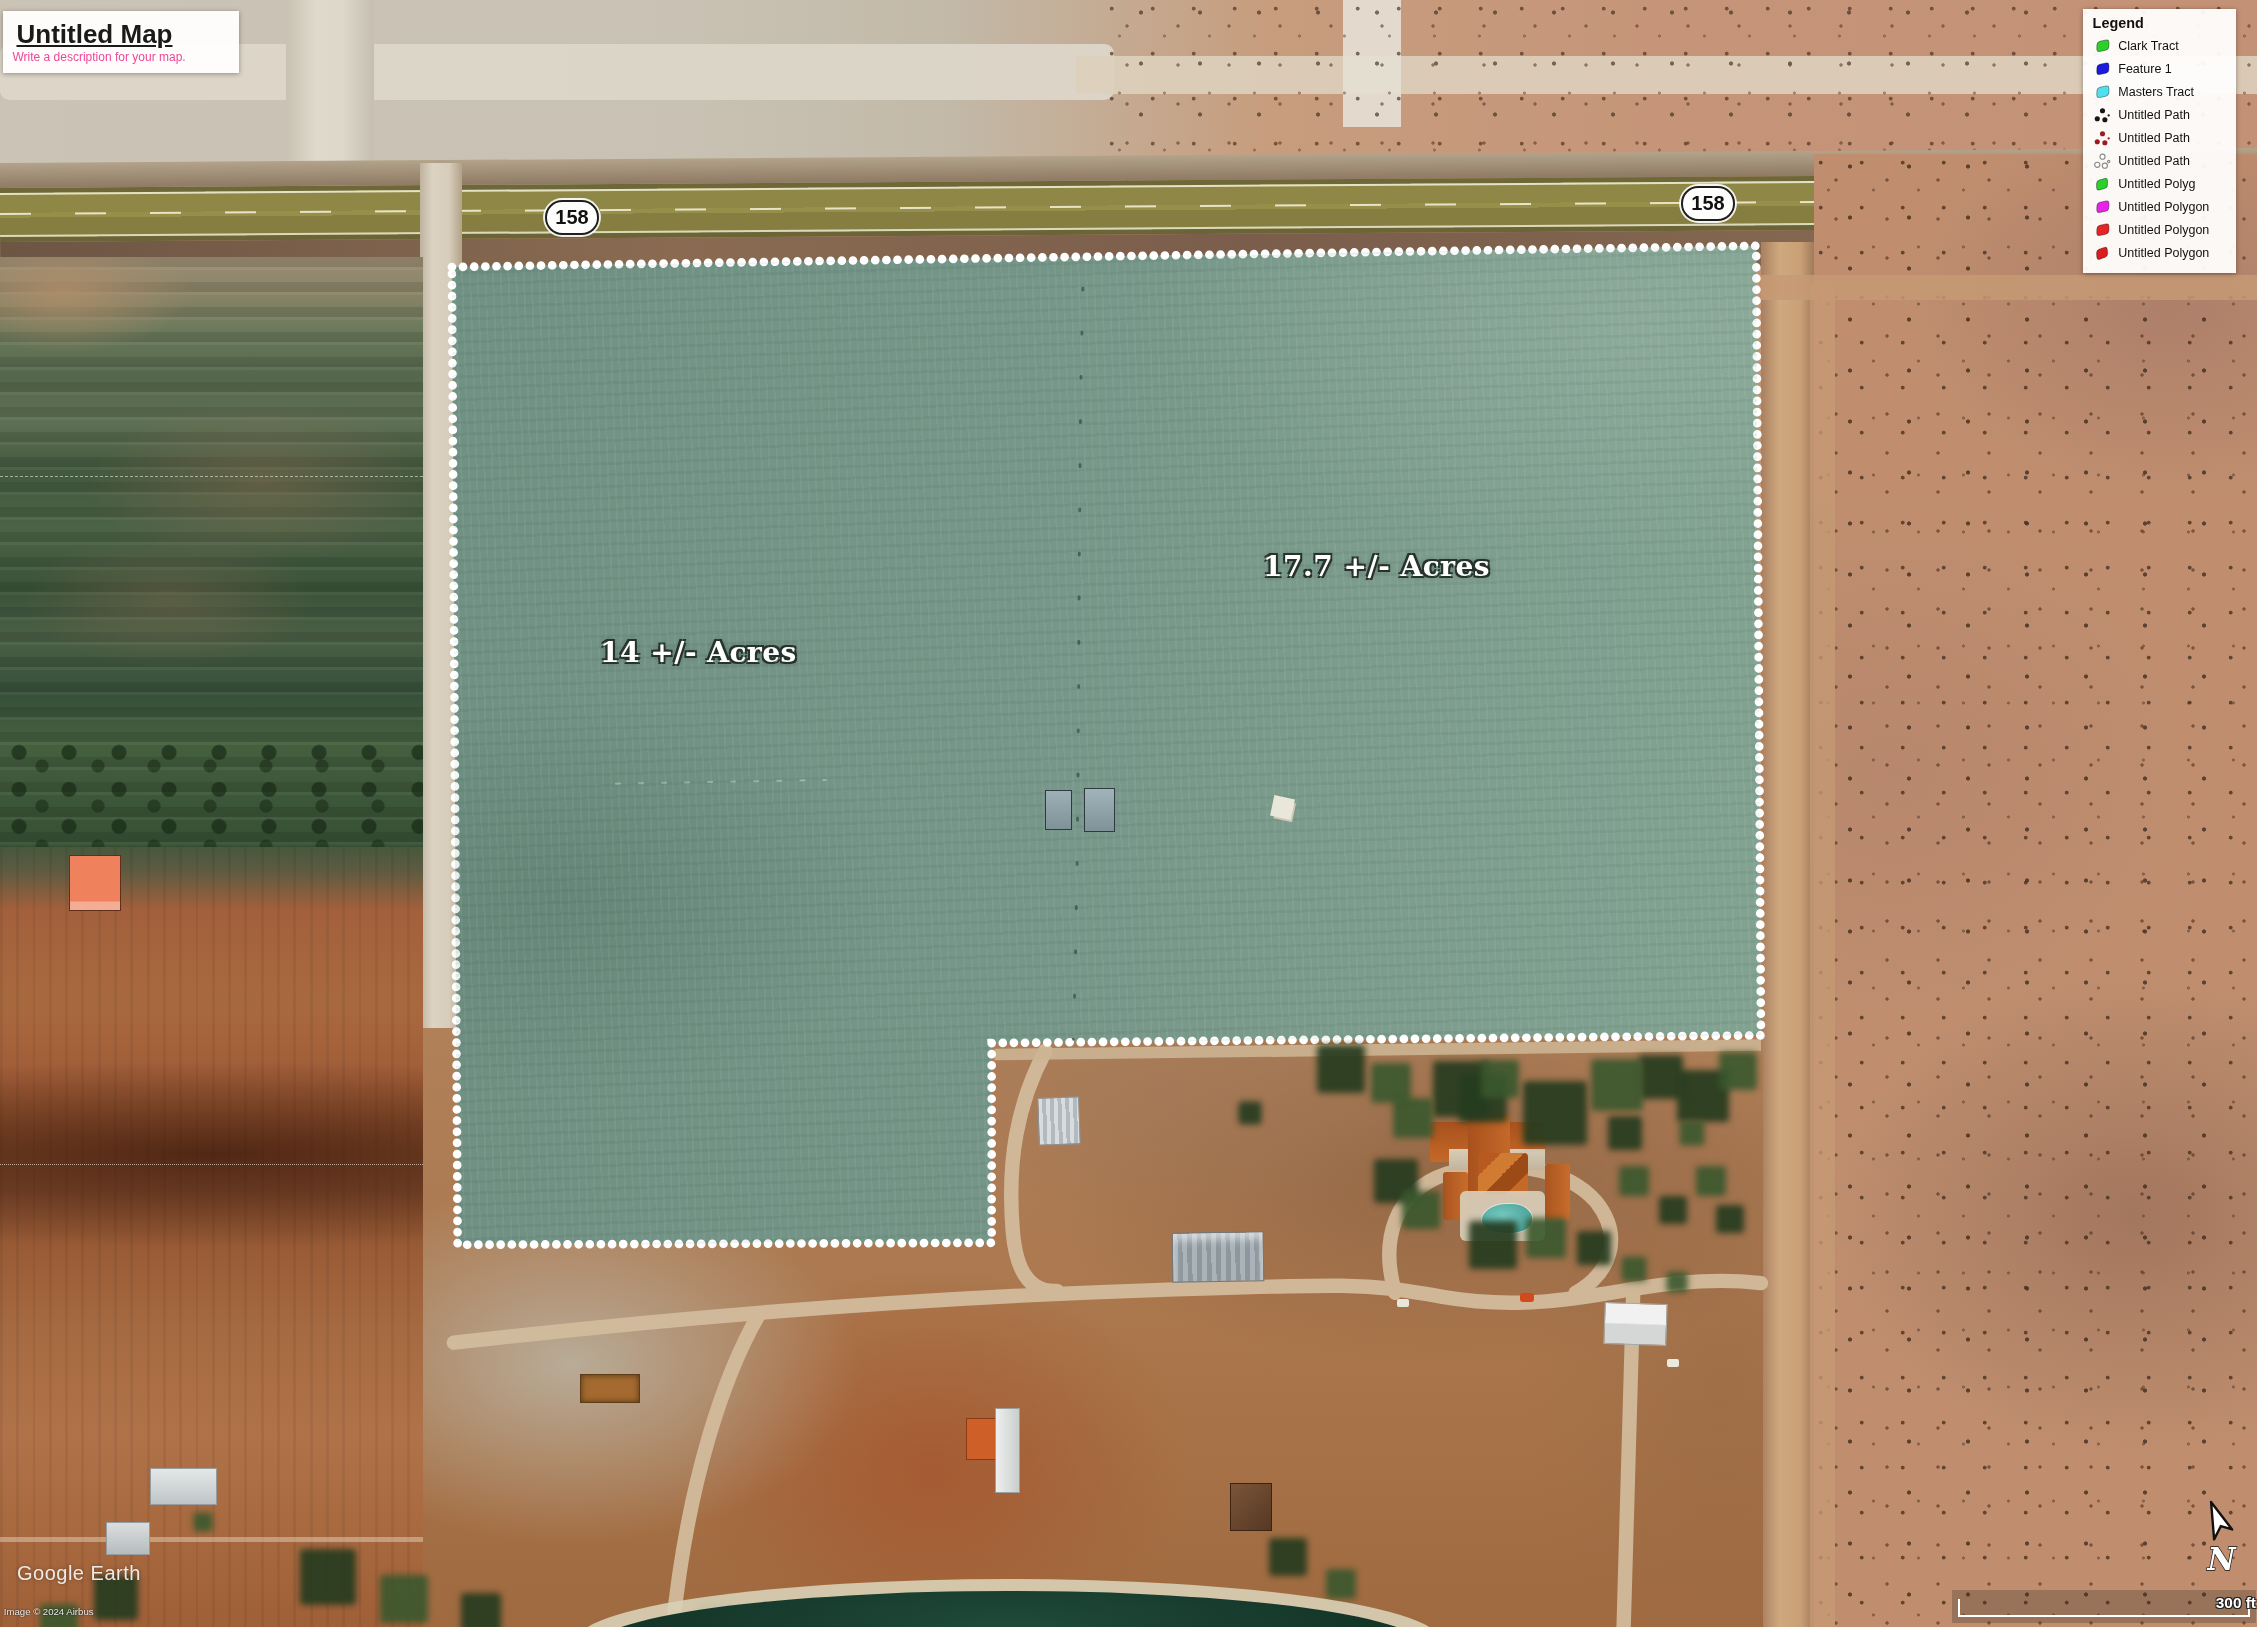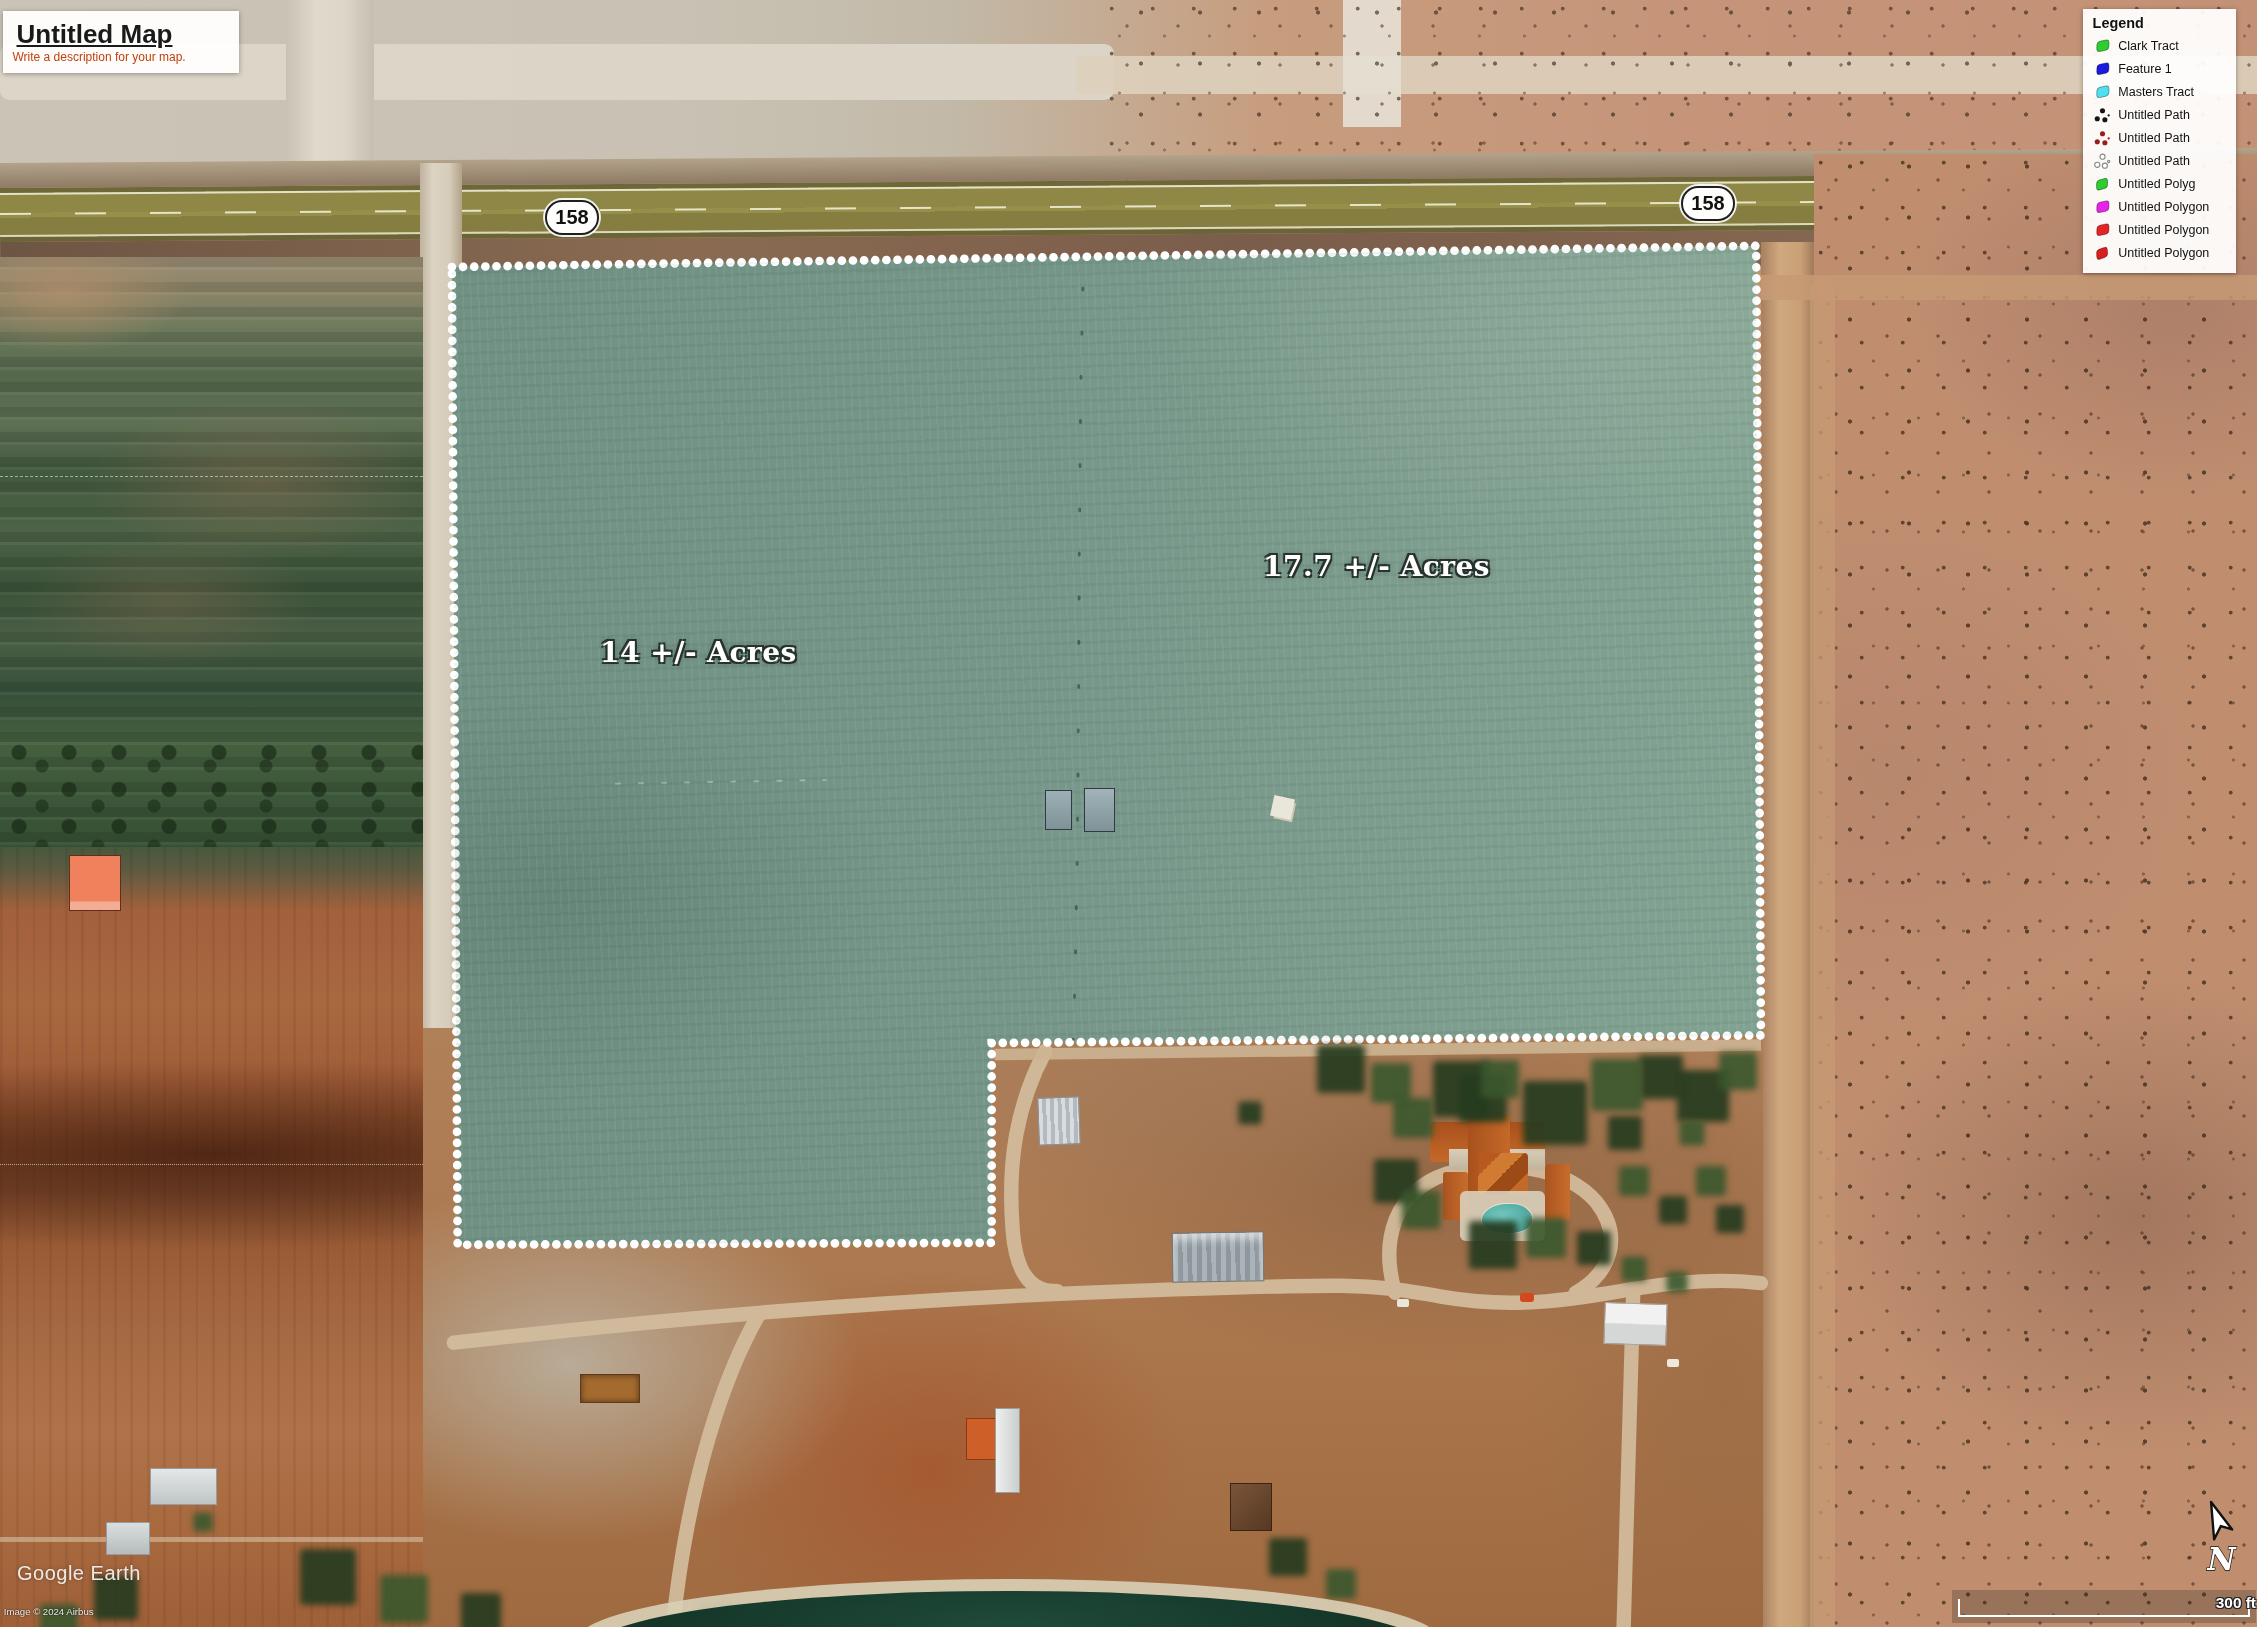--- a/index.html
+++ b/index.html
@@ -142,21 +142,21 @@
     836px 1625px 6.7px 13.4px rgba(58,88,46,.9);}
 
   .pond-rim{left:576px;top:1579px;width:865px;height:125px;border-radius:50%;background:#d8d0b6;opacity:.9;}
   .pond{left:591px;top:1591px;width:836px;height:115px;border-radius:50%;
     background:radial-gradient(ellipse at 50% 30%,#1f4a39 0%,#143628 60%,#0e2a1f 100%);}
 
   
   .title-box{left:2.9px;top:10.6px;width:236px;background:rgba(255,255,255,.95);
     box-shadow:0 1px 4.8px rgba(0,0,0,.35);padding:7.7px 9.6px 8.6px;box-sizing:border-box;}
   .title-box h1{margin:4px;font-size:26px;line-height:24px;color:#1a1a1a;font-weight:bold;text-decoration:underline;}
-  .title-box p{margin:3.8px 0 0;font-size:12px;color:#c2410c;}
+  .title-box p{margin:3.8px 0 0;font-size:12px;color:#ec4899;}
 
   .legend-box{left:2083px;top:8.6px;width:153px;background:rgba(255,255,255,.94);
     box-shadow:0 1px 4.8px rgba(0,0,0,.35);padding:6.7px 7.7px 8.6px 9.6px;box-sizing:border-box;}
   .legend-box h2{margin:0 0 2.9px;font-size:14.4px;color:#111;font-weight:bold;}
   .legend-item{display:flex;align-items:center;height:23px;gap:6.7px;}
   .legend-item span{font-size:12.5px;color:#111;white-space:nowrap;}
   .legend-item svg{flex:0 0 19px;}
 
   .shield{width:54px;height:35px;background:#fdfdfb;border:2.9px solid #1f1f1f;border-radius:17.3px;
     box-shadow:0 0 0 1.9px rgba(255,255,255,.9);display:flex;align-items:center;justify-content:center;

